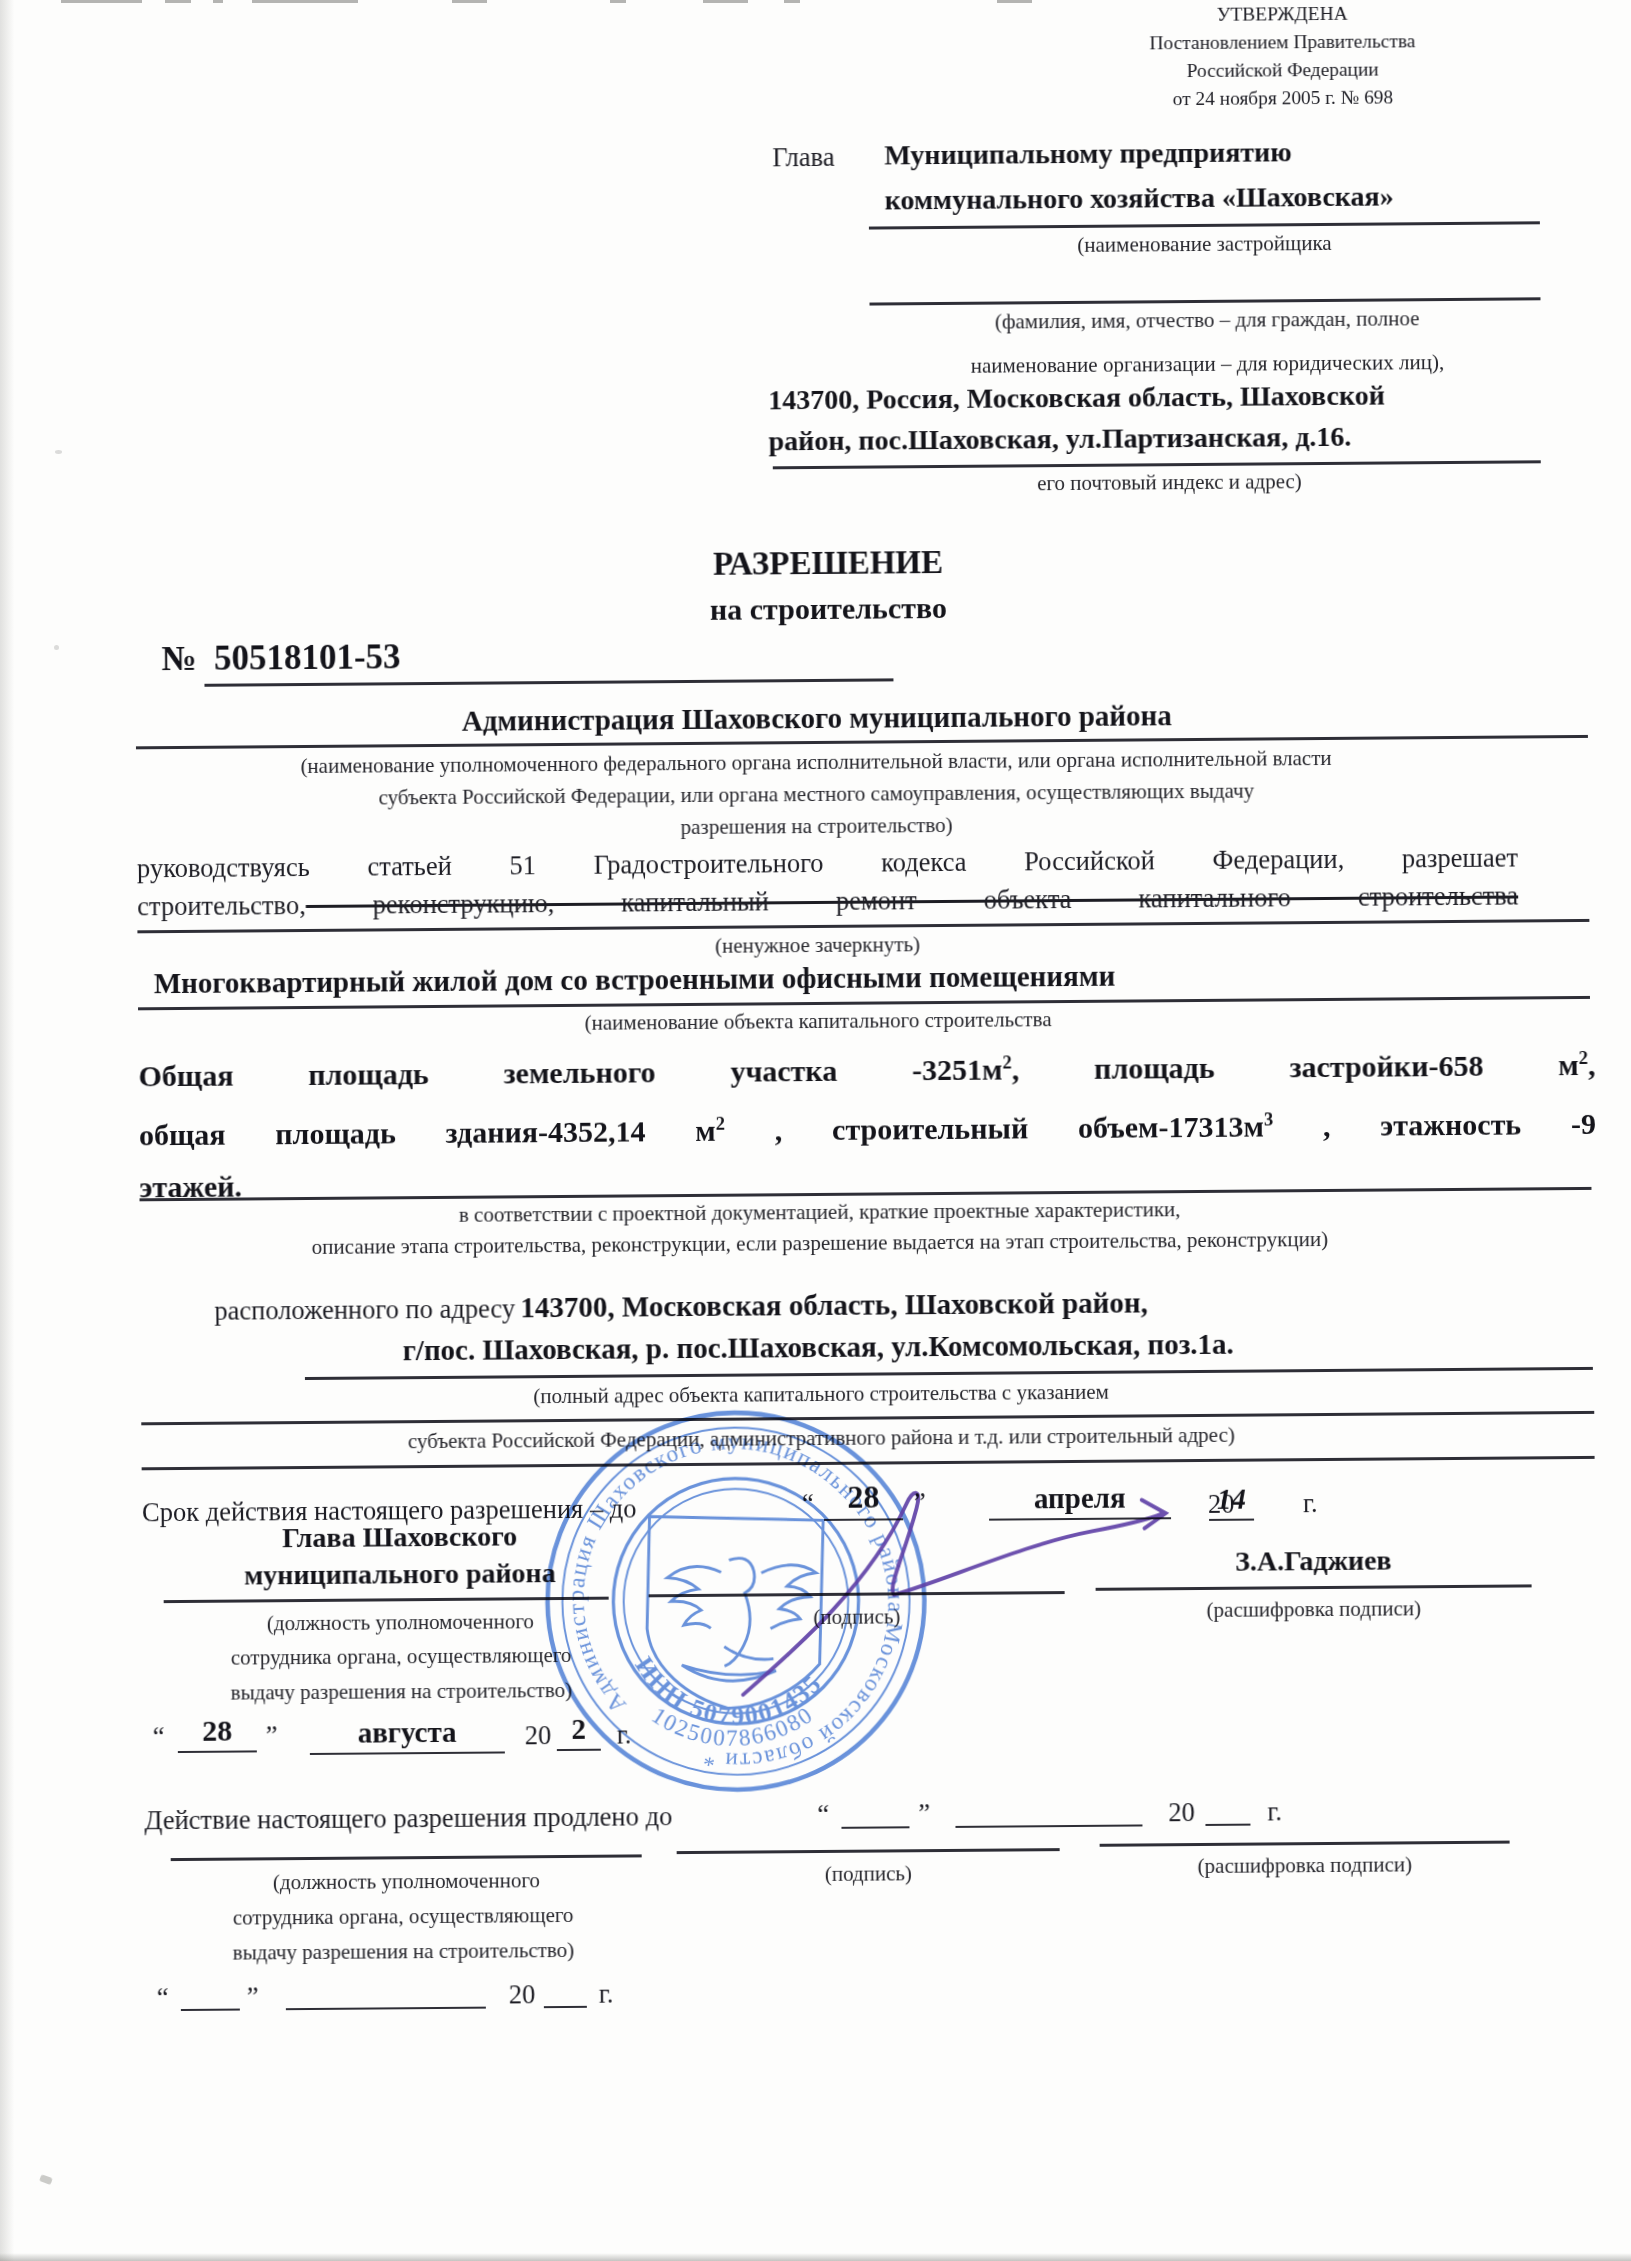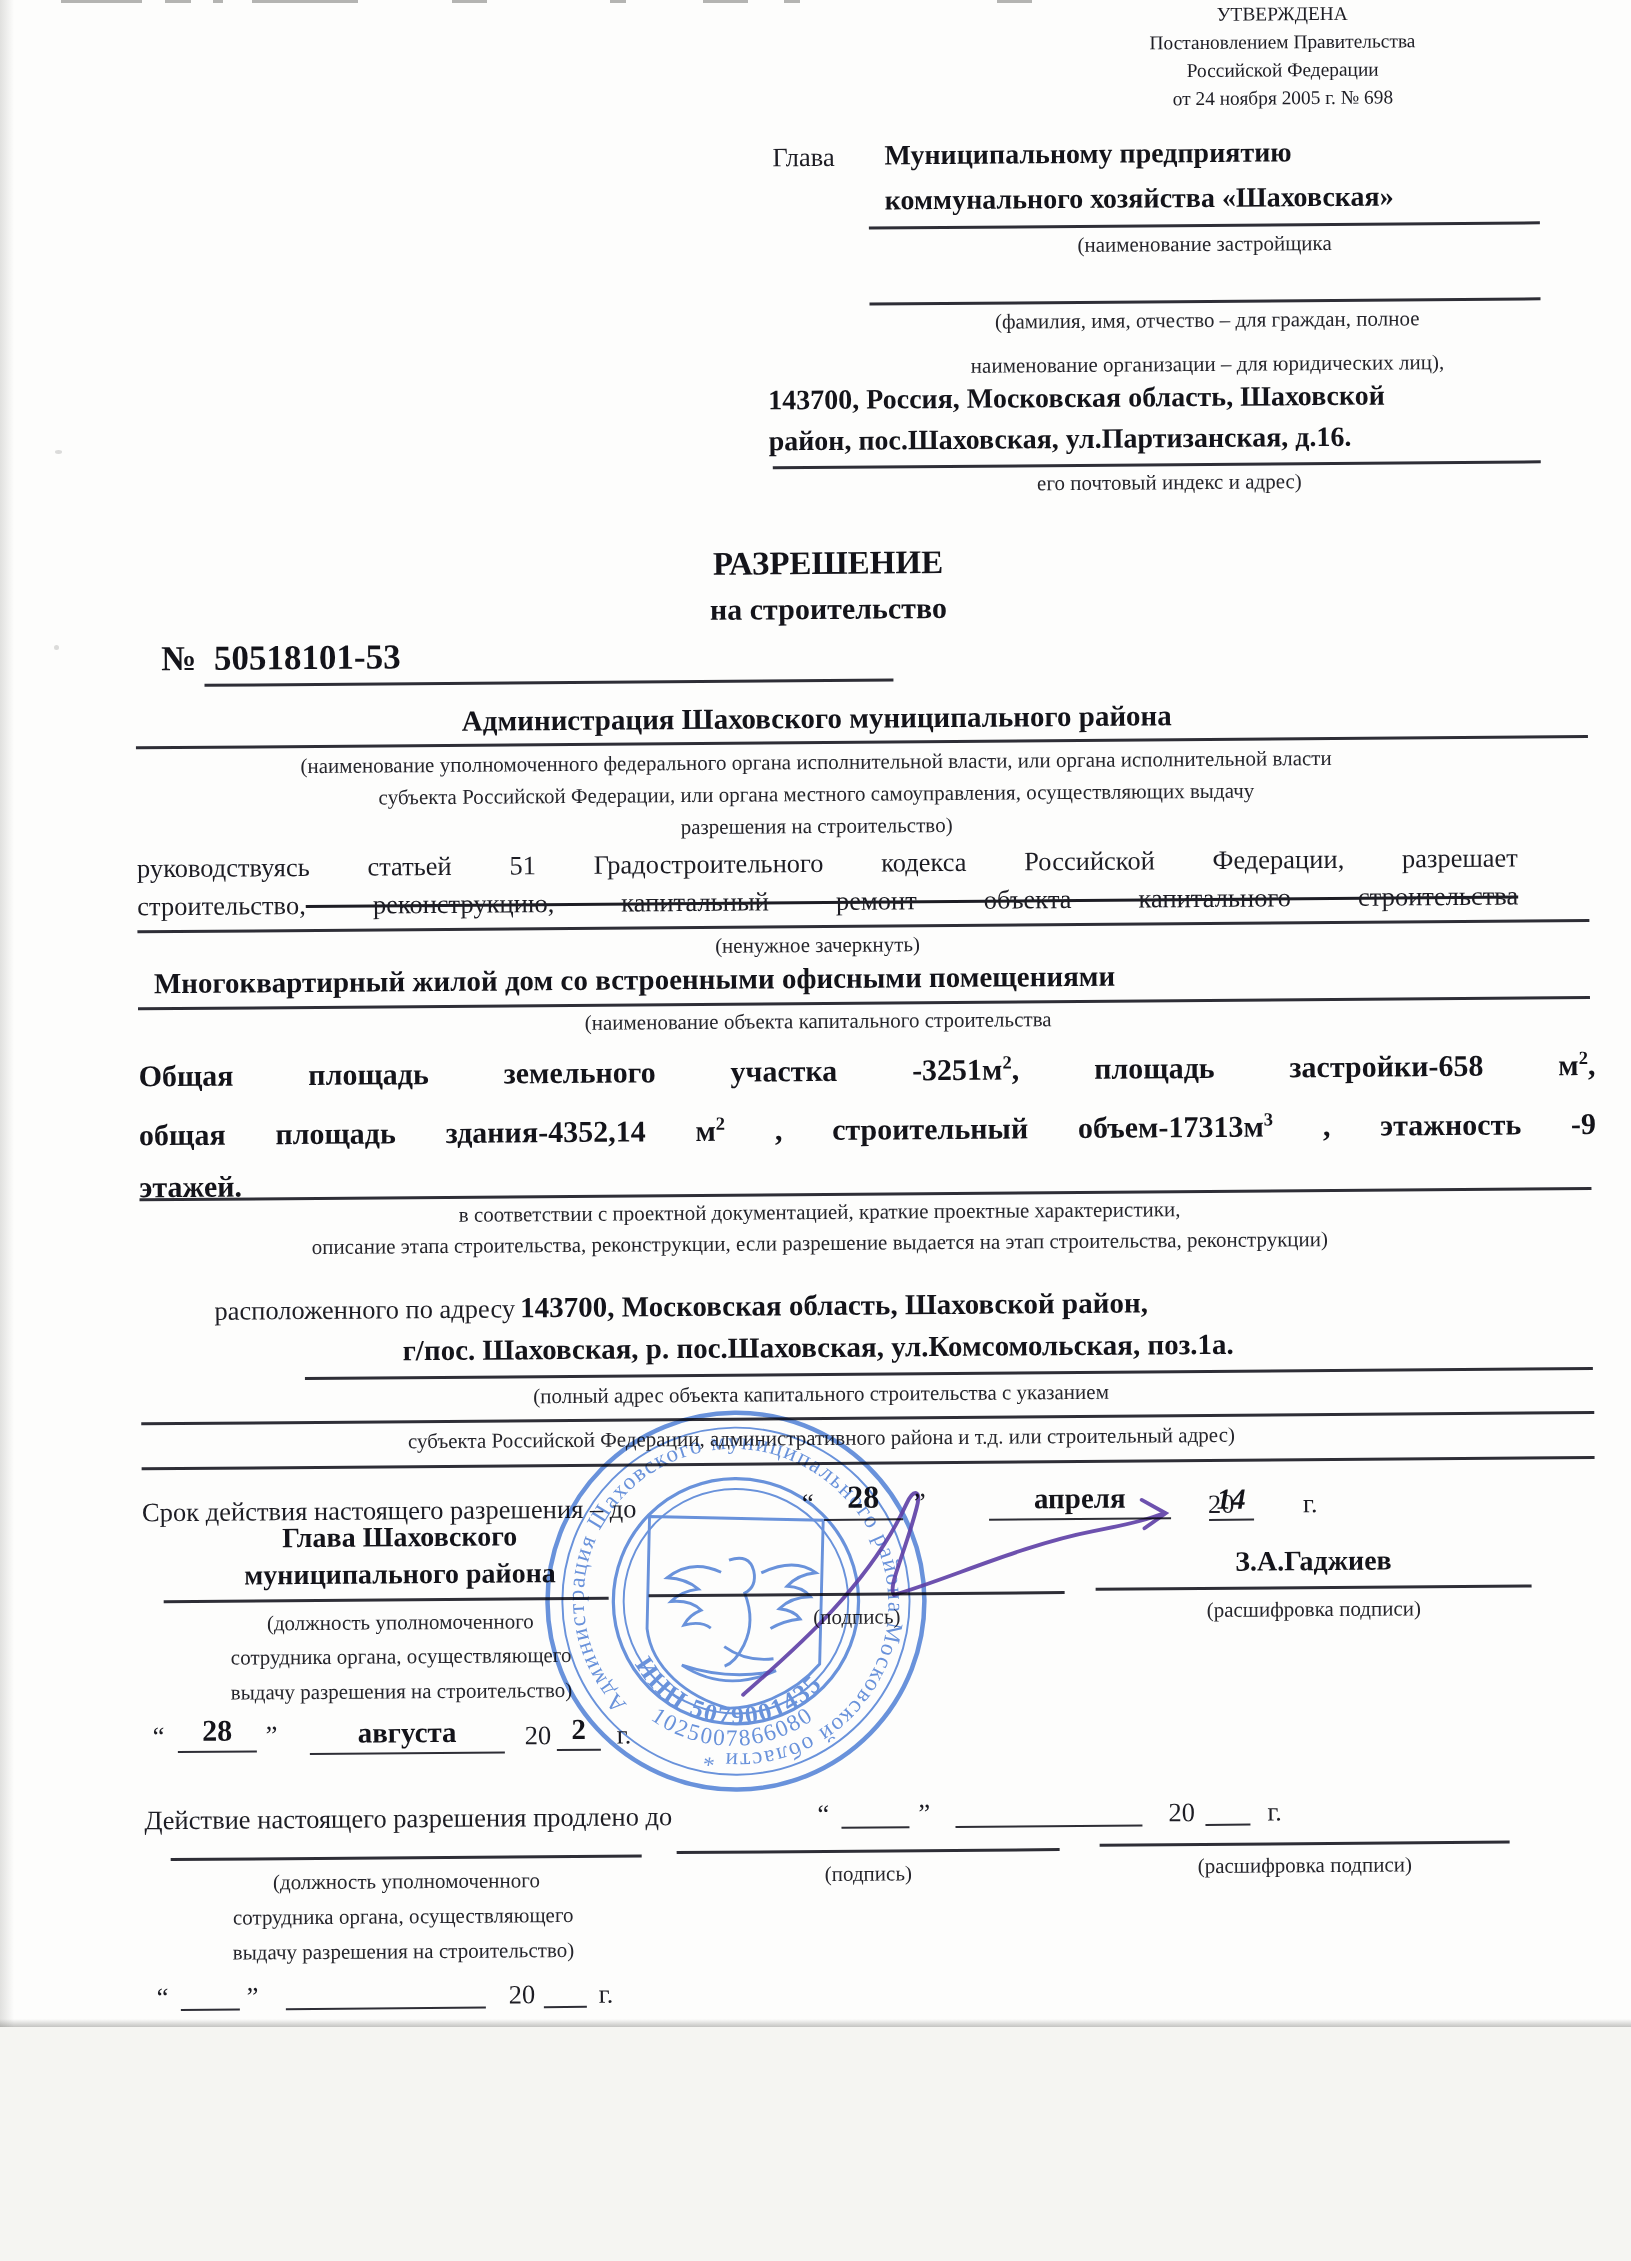--- a/index.html
+++ b/index.html
@@ -1,17 +1,17 @@
 <!DOCTYPE html>
 <html style="font-size:10.3px"><head>
 <meta charset="utf-8">
 <style>
   html,body{margin:0;padding:0;}
   body{width:1631px;height:2261px;background:#f5f5f2;font-family:"Liberation Serif","DejaVu Serif",serif;}
-  .page{position:relative;width:1631px;height:2027px;background:#fdfdfc;overflow:hidden;color:#1d1d24;}
+  .page{position:relative;width:1631px;height:2261px;background:#fdfdfc;overflow:hidden;color:#1d1d24;}
   .sheet{position:absolute;inset:0;transform:rotate(-0.45deg);transform-origin:816px 1131px;}
   .abs{position:absolute;}
   .c{text-align:center;}
   .b{font-weight:bold;color:#14141a;}
   .t41{font-size:26.5px;line-height:1.25;}
   .sm{font-size:21px;line-height:1.3;color:#26262c;}
   .rule{position:absolute;height:2.6px;background:#2e2e36;}
   .just{text-align:justify;text-align-last:justify;}
   .blank{position:absolute;height:32px;border-bottom:2.6px solid #2e2e36;}
   .uline{border-bottom:2.6px solid #2e2e36;display:inline-block;text-align:center;padding:0 3.9px 2.6px 3.9px;}

